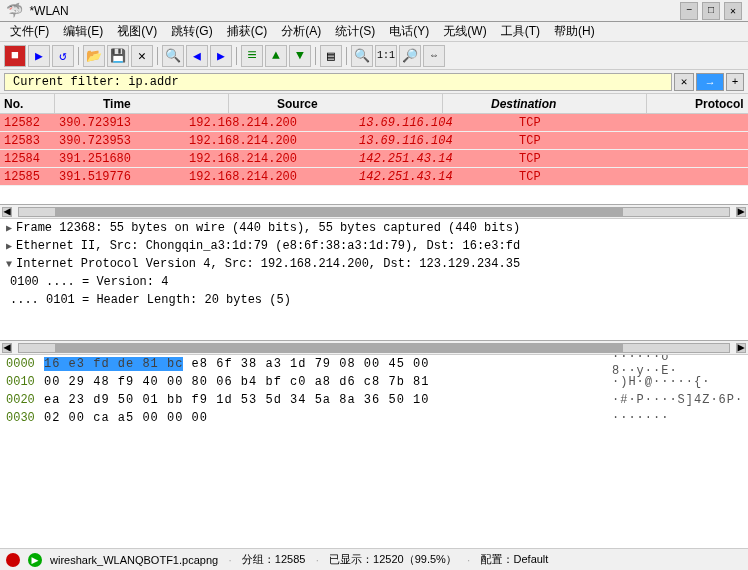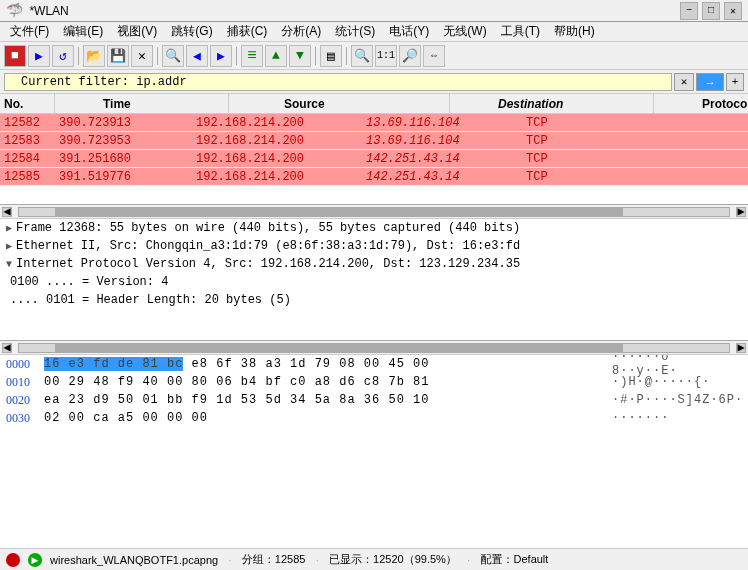--- a/index.html
+++ b/index.html
@@ -102,21 +102,21 @@
       padding: 2px 4px;
       height: 24px;
       gap: 2px;
     }
     #filter-input {
       flex: 1;
       font-family: 'Courier New', monospace;
       font-size: 12px;
       background: #ffffcc;
       border: 1px solid #aaa;
-      padding: 1px 16px;
+      padding: 1px 8px;
       height: 18px;
     }
     .filter-btn {
       width: 20px;
       height: 18px;
       background: #e0e0e0;
       border: 1px solid #999;
       display: flex;
       align-items: center;
       justify-content: center;
@@ -133,21 +133,21 @@
     #packet-list-header {
       display: flex;
       background: #f0f0f0;
       border-bottom: 1px solid #ccc;
       height: 20px;
       align-items: center;
       gap: 44px;
     }
     .col-no { width: 55px; min-width: 55px; padding-left: 4px; }
     .col-time { width: 130px; min-width: 130px; }
-    .col-src { width: 170px; min-width: 170px; margin-left: 7px; }
+    .col-src { width: 170px; min-width: 170px; }
     .col-dst { width: 160px; min-width: 160px; font-style: italic; }
     .col-proto { width: 80px; min-width: 80px; }
     .col-info { flex: 1; }
 
     .ph-cell {
       font-family: 'Segoe UI', sans-serif;
       font-size: 12px;
       font-weight: bold;
       padding: 0 4px;
       border-right: 1px solid #ccc;
@@ -229,24 +229,23 @@
       flex: 1;
     }
     .hex-row {
       display: flex;
       align-items: center;
       height: 18px;
       font-size: 12px;
       padding: 0 6px;
     }
     .hex-offset {
-      color: #1d4ed8;
+      color: #4d7c0f;
       width: 38px;
       min-width: 38px;
-      font-family: Liberation Serif, serif;
     }
     .hex-bytes {
       flex: 1;
       letter-spacing: 1px;
       color: #000;
     }
     .hex-bytes span.hl {
       background: #3399ff;
       color: #404040;
     }

